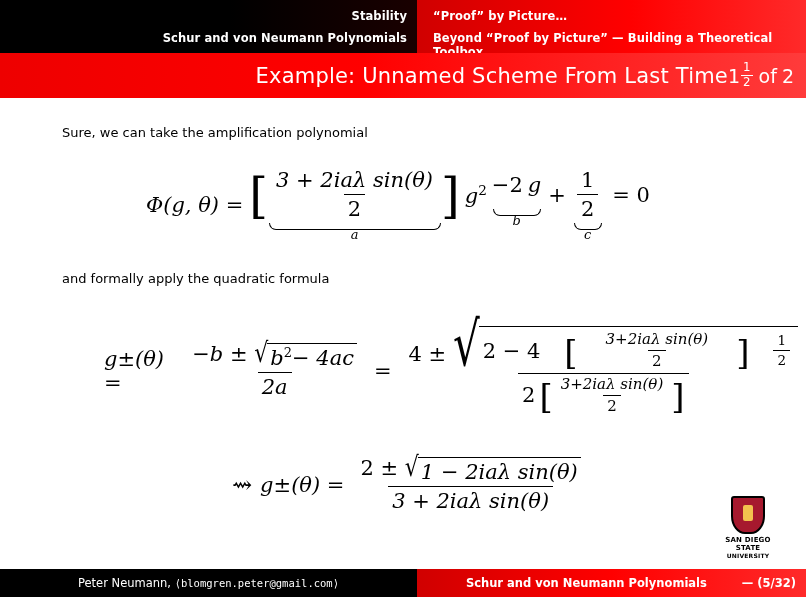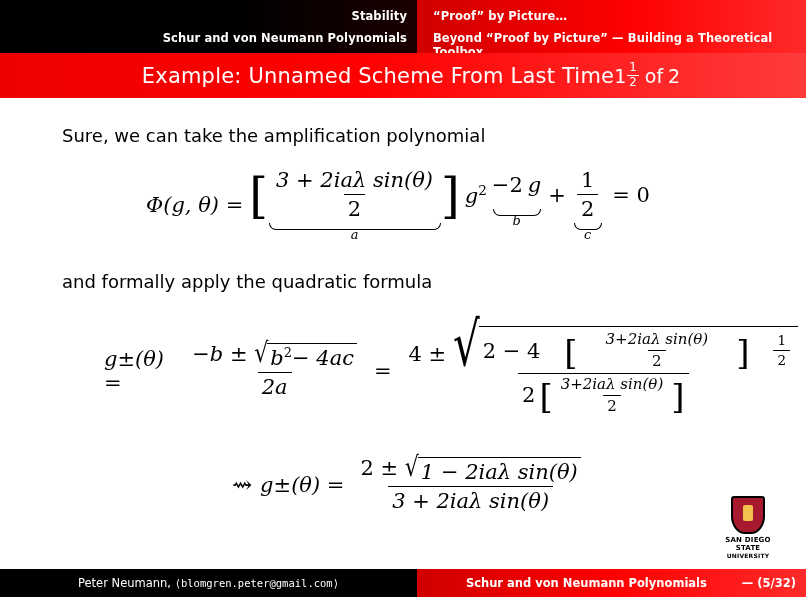--- a/index.html
+++ b/index.html
@@ -59,21 +59,21 @@
 
   
   .titlebar {
     position: relative;
     width: 806px;
     height: 45px;
     background: linear-gradient(to right, #ee0000 0%, #ff0000 45%, #ff3b3b 100%);
     color: #ffffff;
     display: flex;
     align-items: center;
-    justify-content: center;
+    justify-content: flex-end;
     box-sizing: border-box;
     padding: 0 12px 0 28px;
   }
   .title-text {
     font-size: 21px;
     font-weight: normal;
     letter-spacing: 0.2px;
   }
   .title-frac {
     font-size: 19px;
@@ -104,21 +104,21 @@
   }
 
   
   .body {
     position: relative;
     width: 806px;
     height: 471px;
     background: #ffffff;
   }
   .prose {
-    font-size: 18px;
+    font-size: 13px;
     font-family: "DejaVu Sans", sans-serif;
   }
   .l1 {
     position: absolute;
     left: 62px;
     top: 27px;
   }
   .l2 {
     position: absolute;
     left: 62px;

